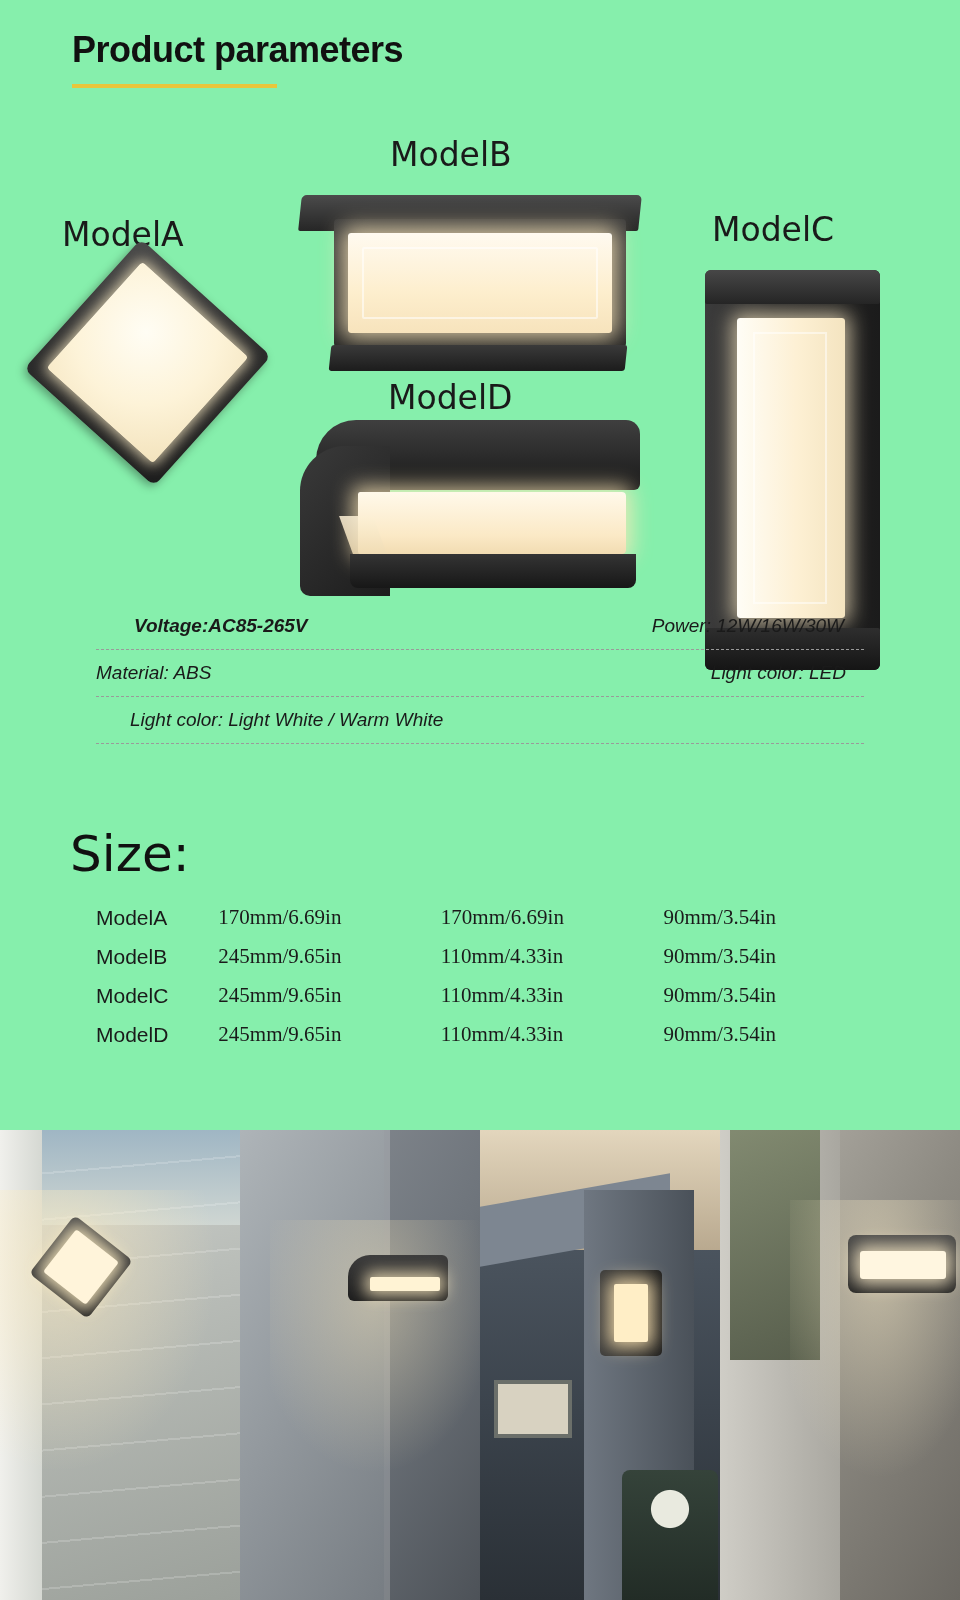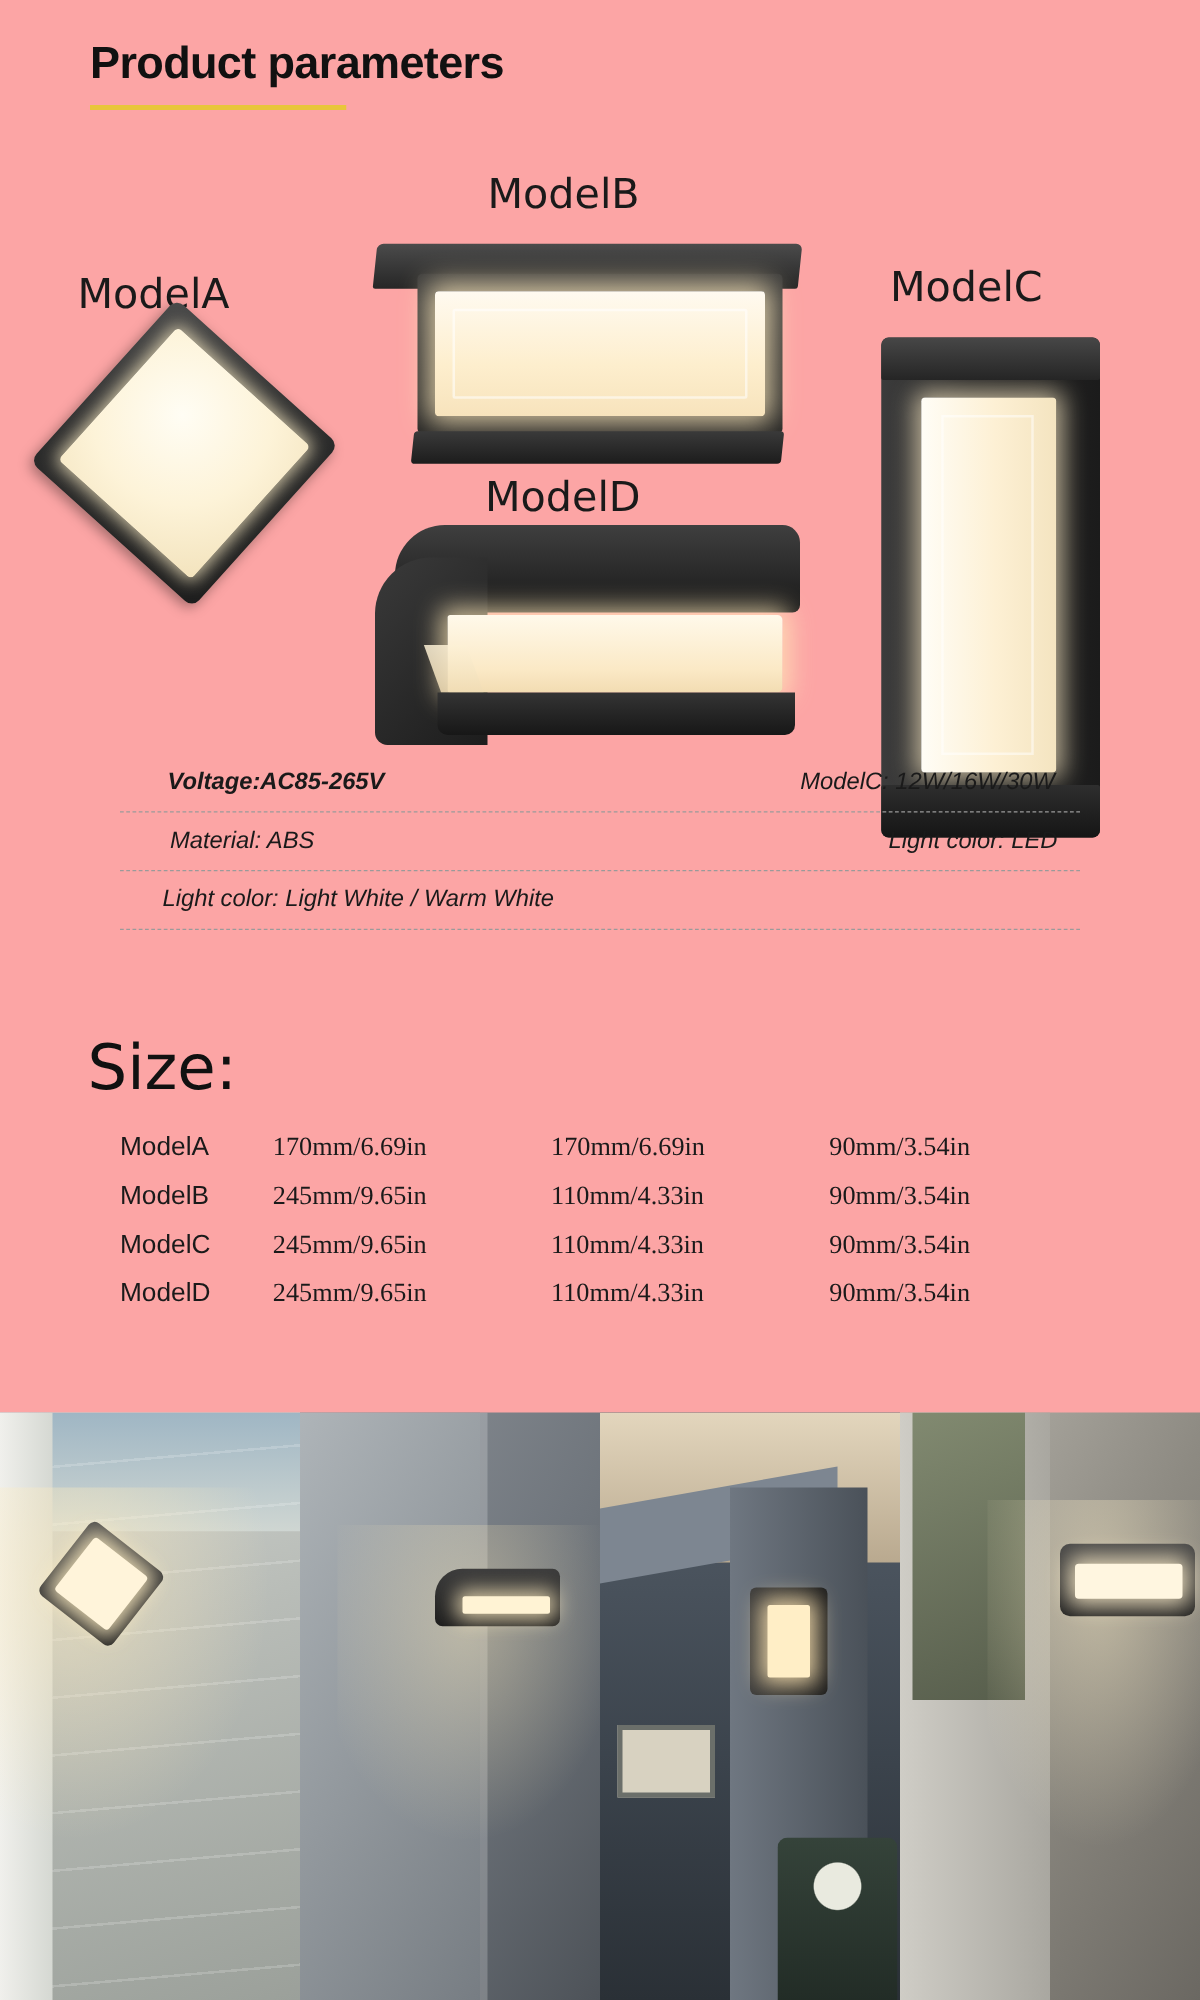--- a/index.html
+++ b/index.html
@@ -7,21 +7,21 @@
     width: 960px;
     height: 1600px;
     background: #ffffff;
     font-family: "Liberation Sans", sans-serif;
     overflow: hidden;
   }
   .page {
     position: relative;
     width: 960px;
     height: 1428px;
-    background: #fca5a5;
+    background: #86efac;
   }
 
   
   .header {
     position: absolute;
     left: 72px;
     top: 30px;
   }
   .header h1 {
     font-size: 36px;
@@ -213,21 +213,21 @@
   .spec-row .right {
     font-size: 19px;
     color: #1a1a1a;
     white-space: nowrap;
     margin-left: auto;
     padding-right: 66px;
   }
   .spec-row.single .left { margin-left: 34px; }
   .spec-row.r1 .left { font-weight: bold; margin-left: 38px; }
   .spec-row.r1 .right { padding-right: 20px; }
-  .spec-row.r2 .left { margin-left: 40px; }
+  .spec-row.r2 .left { }
   .spec-row.r2 .right { padding-right: 18px; }
   .dashed {
     height: 0;
     border-top: 1px dashed #9a9a9a;
     margin: 12px 0 12px 0;
   }
 
   
   .size-head {
     position: absolute;
@@ -438,21 +438,21 @@
       <div class="glow"></div>
       <div class="glow2"></div>
       <div class="base"></div>
     </div>
   </div>
 
   <div class="specs">
 
     <div class="spec-row r1">
       <div class="left">Voltage:AC85-265V</div>
-      <div class="right">ModelC: 12W/16W/30W</div>
+      <div class="right">Power: 12W/16W/30W</div>
     </div>
     <div class="dashed"></div>
 
     <div class="spec-row r2">
       <div class="left">Material: ABS</div>
       <div class="right">Light color: LED</div>
     </div>
     <div class="dashed"></div>
 
     <div class="spec-row single">

